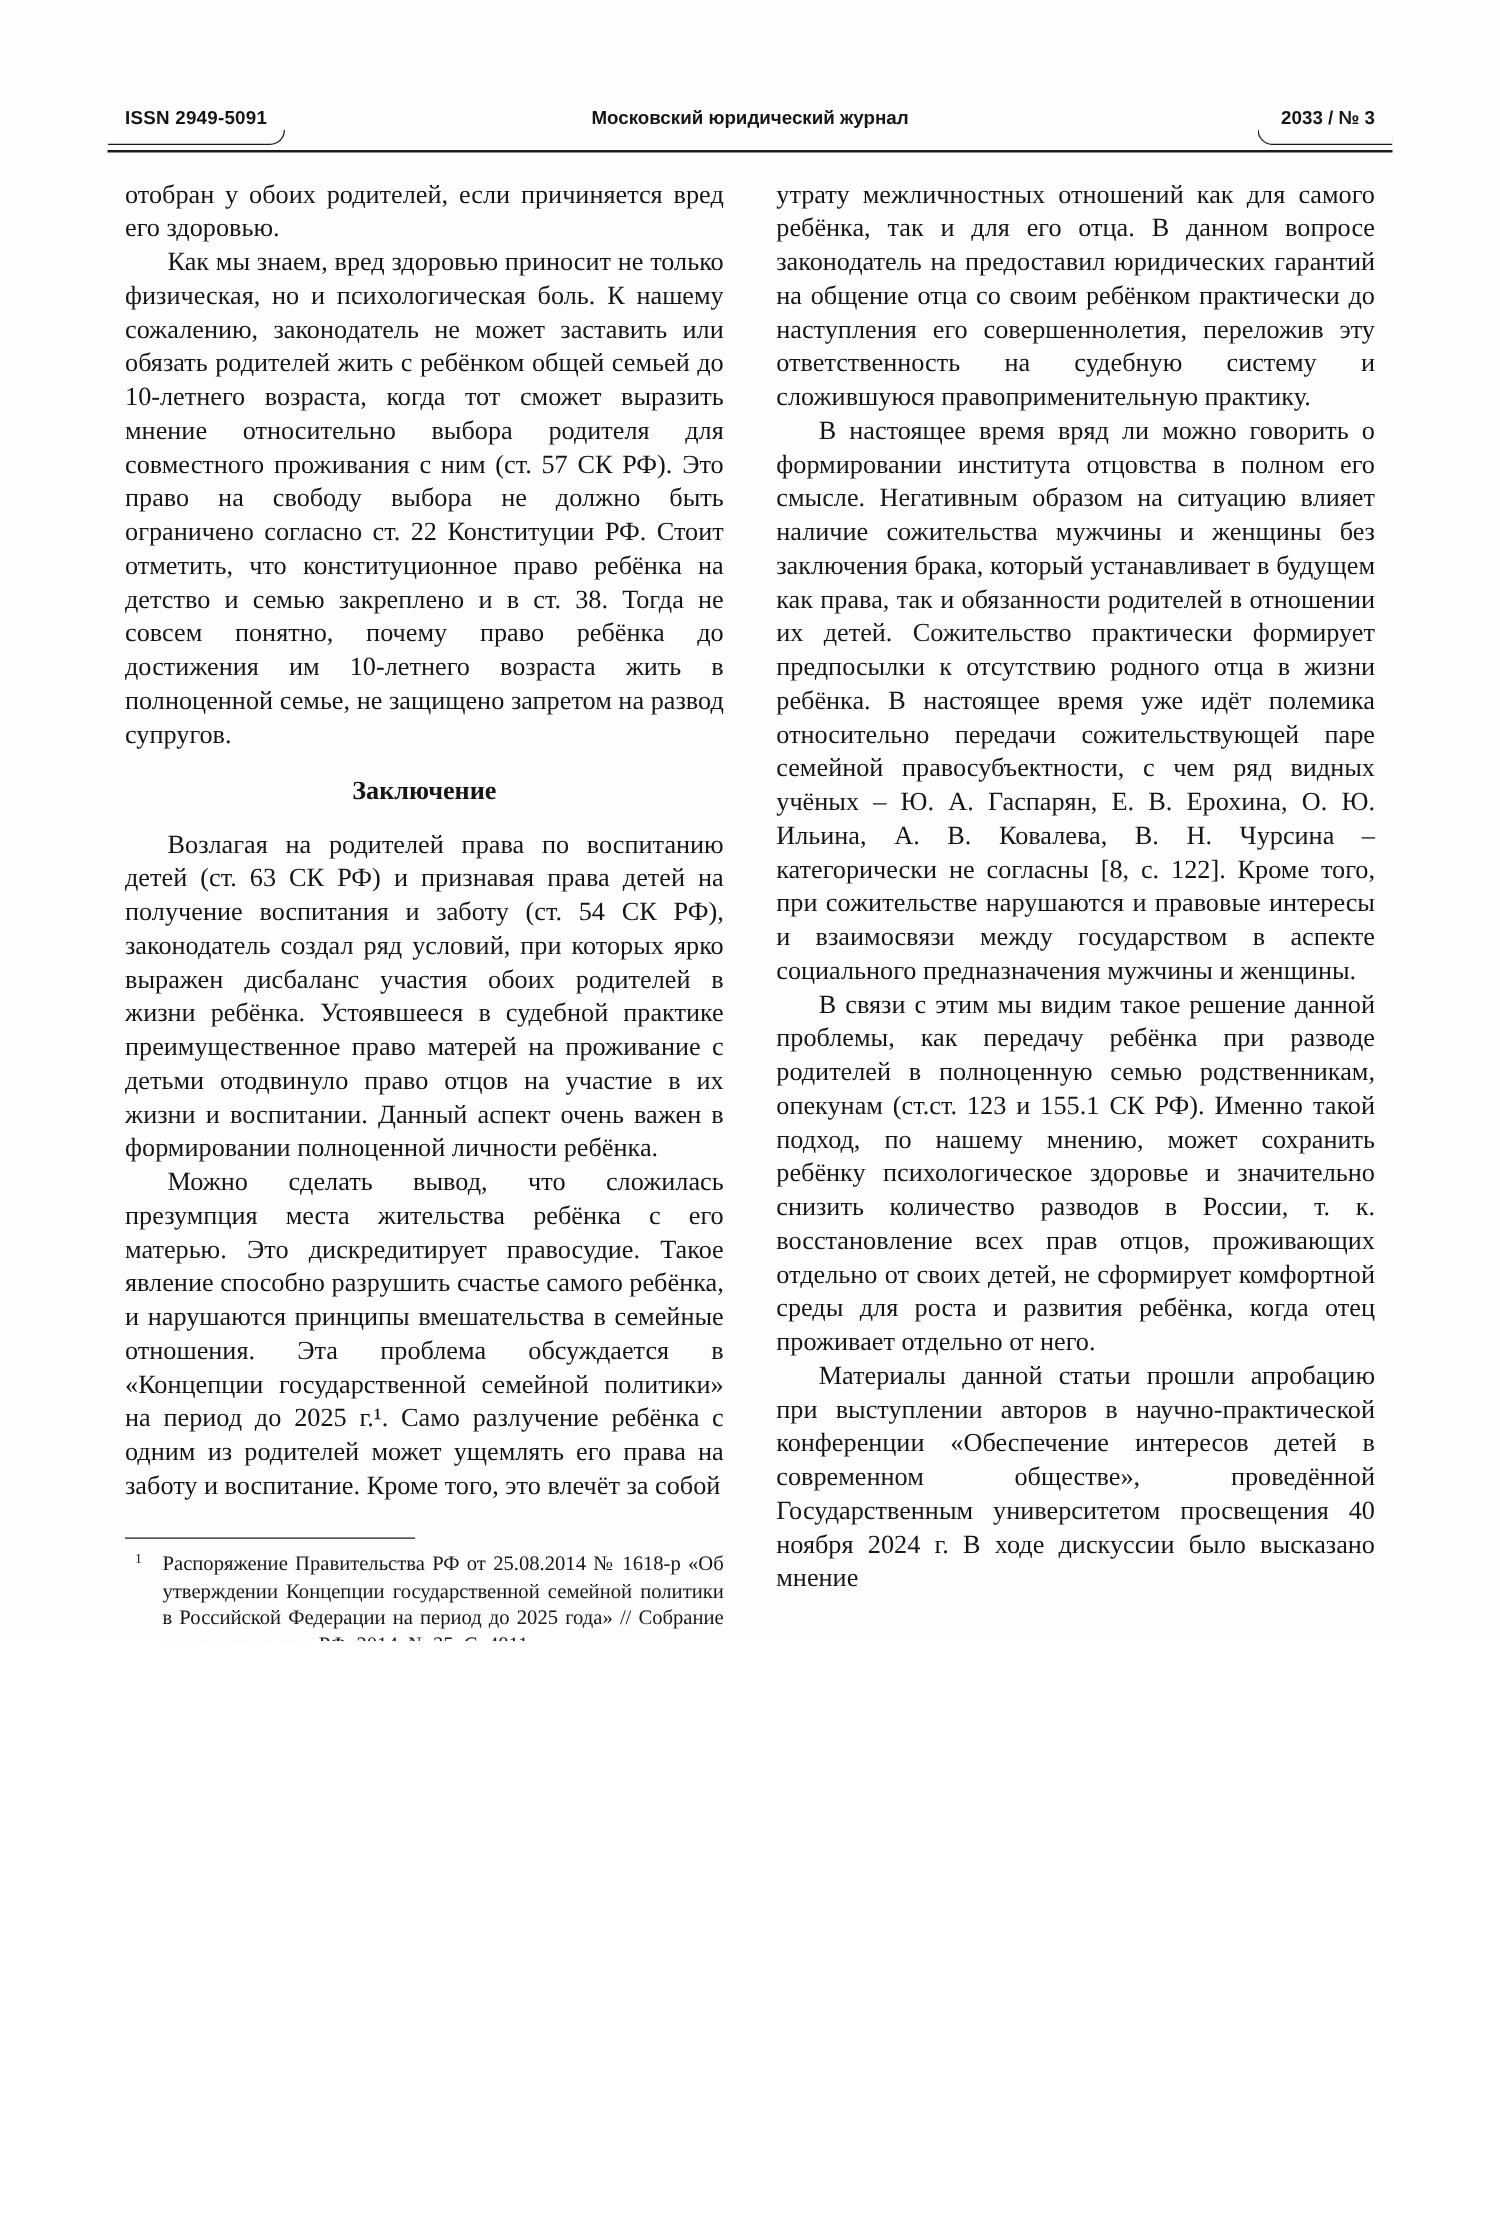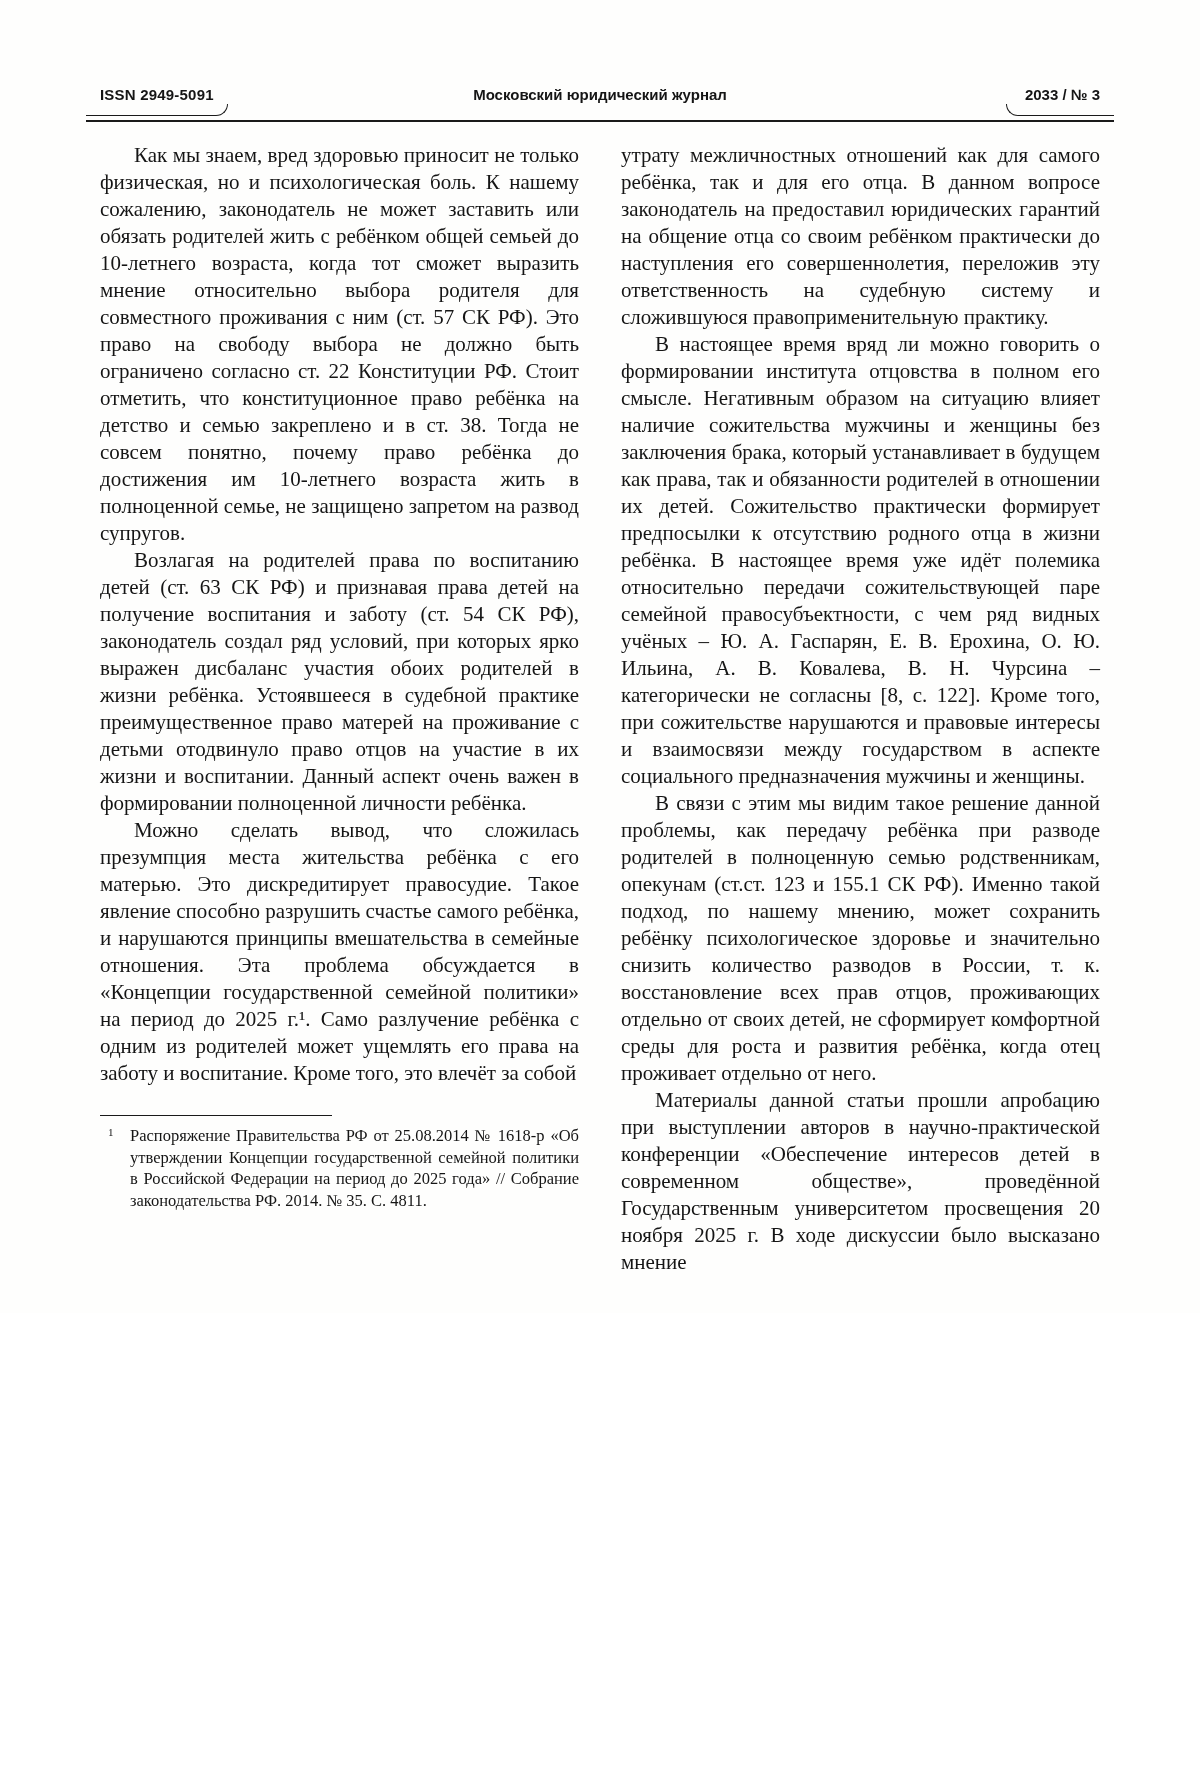--- a/index.html
+++ b/index.html
@@ -160,38 +160,40 @@
     <div class="tab-right"></div>
     <div class="main-rule"></div>
     <div class="issn">ISSN 2949-5091</div>
     <div class="journal-title">Московский юридический журнал</div>
     <div class="issue">2033 / № 3</div>
   </div>
 
   <div class="content">
 
     <div class="col">
+      <p class="noindent">отобран у обоих родителей, если причиняется вред его здоровью.</p>
       <p>Как мы знаем, вред здоровью приносит не только физическая, но и психологическая боль. К нашему сожалению, законодатель не может заставить или обязать родителей жить с ребёнком общей семьей до 10-летнего возраста, когда тот сможет выразить мнение относительно выбора родителя для совместного проживания с ним (ст. 57 СК РФ). Это право на свободу выбора не должно быть ограничено согласно ст. 22 Конституции РФ. Стоит отметить, что конституционное право ребёнка на детство и семью закреплено и в ст. 38. Тогда не совсем понятно, почему право ребёнка до достижения им 10-летнего возраста жить в полноценной семье, не защищено запретом на развод супругов.</p>
+      <div class="section-heading">Заключение</div>
       <p>Возлагая на родителей права по воспитанию детей (ст. 63 СК РФ) и признавая права детей на получение воспитания и заботу (ст. 54 СК РФ), законодатель создал ряд условий, при которых ярко выражен дисбаланс участия обоих родителей в жизни ребёнка. Устоявшееся в судебной практике преимущественное право матерей на проживание с детьми отодвинуло право отцов на участие в их жизни и воспитании. Данный аспект очень важен в формировании полноценной личности ребёнка.</p>
       <p>Можно сделать вывод, что сложилась презумпция места жительства ребёнка с его матерью. Это дискредитирует правосудие. Такое явление способно разрушить счастье самого ребёнка, и нарушаются принципы вмешательства в семейные отношения. Эта проблема обсуждается в «Концепции государственной семейной политики» на период до 2025 г.¹. Само разлучение ребёнка с одним из родителей может ущемлять его права на заботу и воспитание. Кроме того, это влечёт за собой</p>
 
       <div class="footnote">
         <div class="fn-rule"></div>
         <div class="fn-body">
           <span class="fn-marker">1</span>
           <span>Распоряжение Правительства РФ от 25.08.2014 № 1618-р «Об утверждении Концепции государственной семейной политики в Российской Федерации на период до 2025 года» // Собрание законодательства РФ. 2014. № 35. С. 4811.</span>
         </div>
       </div>
     </div>
 
     <div class="col">
       <p class="noindent">утрату межличностных отношений как для самого ребёнка, так и для его отца. В данном вопросе законодатель на предоставил юридических гарантий на общение отца со своим ребёнком практически до наступления его совершеннолетия, переложив эту ответственность на судебную систему и сложившуюся правоприменительную практику.</p>
       <p>В настоящее время вряд ли можно говорить о формировании института отцовства в полном его смысле. Негативным образом на ситуацию влияет наличие сожительства мужчины и женщины без заключения брака, который устанавливает в будущем как права, так и обязанности родителей в отношении их детей. Сожительство практически формирует предпосылки к отсутствию родного отца в жизни ребёнка. В настоящее время уже идёт полемика относительно передачи сожительствующей паре семейной правосубъектности, с чем ряд видных учёных – Ю. А. Гаспарян, Е. В. Ерохина, О. Ю. Ильина, А. В. Ковалева, В. Н. Чурсина – категорически не согласны [8, с. 122]. Кроме того, при сожительстве нарушаются и правовые интересы и взаимосвязи между государством в аспекте социального предназначения мужчины и женщины.</p>
       <p>В связи с этим мы видим такое решение данной проблемы, как передачу ребёнка при разводе родителей в полноценную семью родственникам, опекунам (ст.ст. 123 и 155.1 СК РФ). Именно такой подход, по нашему мнению, может сохранить ребёнку психологическое здоровье и значительно снизить количество разводов в России, т. к. восстановление всех прав отцов, проживающих отдельно от своих детей, не сформирует комфортной среды для роста и развития ребёнка, когда отец проживает отдельно от него.</p>
-      <p>Материалы данной статьи прошли апробацию при выступлении авторов в научно-практической конференции «Обеспечение интересов детей в современном обществе», проведённой Государственным университетом просвещения 20 ноября 2025 г. В ходе дискуссии было высказано мнение</p>
+      <p>Материалы данной статьи прошли апробацию при выступлении авторов в научно-практической конференции «Обеспечение интересов детей в современном обществе», проведённой Государственным университетом просвещения 40 ноября 2024 г. В ходе дискуссии было высказано мнение</p>
     </div>
 
   </div>
 
   <div class="footer-ornament">
     <div class="footer-line-a"></div>
     <div class="footer-line-b"></div>
     <div class="page-number-badge">
       <span>39</span>
     </div>

